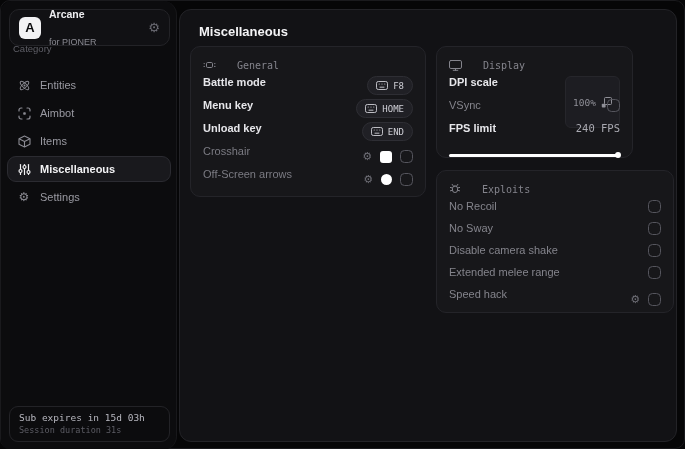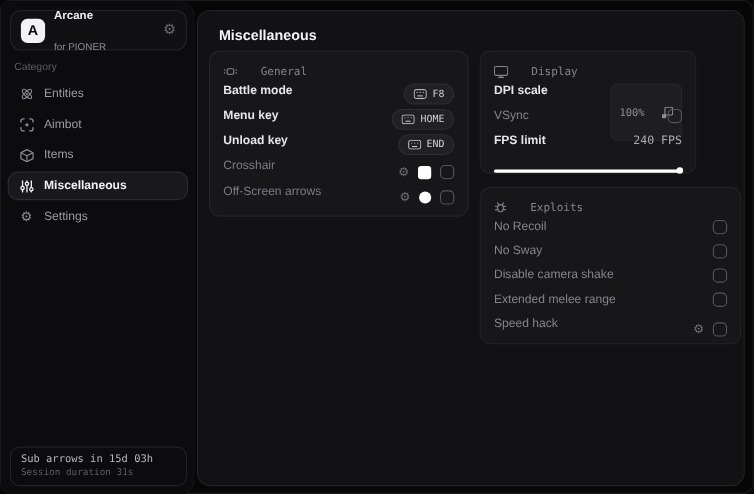--- a/index.html
+++ b/index.html
@@ -12,21 +12,21 @@
   .sidebar{position:absolute;left:0;top:0;width:176px;height:449px;background:#0c0c0e;
     border-right:1px solid #18181b;border-radius:10px 14px 14px 10px;box-sizing:border-box;}
   .brand-card{position:absolute;left:8px;top:8px;width:161px;height:37px;border:1px solid #232327;
     border-radius:10px;background:#111114;display:flex;align-items:center;gap:8px;padding:0 9px;
     box-sizing:border-box;}
   .logo{width:22px;height:22px;background:#f2f2f4;border-radius:6px;color:#0b0b0d;font-weight:bold;
     font-size:13px;display:flex;align-items:center;justify-content:center;flex:0 0 auto;}
   .brand-name{font-size:10.5px;font-weight:700;color:#ededf0;line-height:12px;}
   .brand-sub{font-size:9px;color:#8a8a92;line-height:11px;margin-top:17px;}
   .brand-gear{margin-left:auto;color:#6b6b73;font-size:13px;line-height:13px;cursor:pointer;}
-  .category-label{position:absolute;left:12px;top:55px;font-size:9.5px;color:#5f5f67;}
+  .category-label{position:absolute;left:12px;top:42px;font-size:9.5px;color:#5f5f67;}
   .nav{position:absolute;left:6px;top:71px;width:164px;}
   .nav-item{height:26px;display:flex;align-items:center;gap:9px;padding:0 9px;border-radius:9px;
     color:#9a9aa2;font-size:11px;border:1px solid transparent;box-sizing:border-box;cursor:pointer;}
   .nav-item + .nav-item{margin-top:2px;}
   .nav-item.selected{background:#19191d;border-color:#2b2b31;color:#f2f2f4;font-weight:600;}
   .nav-icon{width:14px;height:14px;display:flex;align-items:center;justify-content:center;color:#8b8b93;}
   .nav-item.selected .nav-icon{color:#f2f2f4;}
   .footer-card{position:absolute;left:8px;top:405px;width:161px;height:36px;border:1px solid #232327;
     border-radius:9px;box-sizing:border-box;padding:5px 9px;}
   .sub-line1{font-family:"DejaVu Sans Mono",monospace;font-size:9.5px;color:#b7b7bf;}
@@ -51,21 +51,21 @@
   .dimmer{color:#7b7b83;font-weight:400;}
   .key-pill{display:inline-flex;align-items:center;gap:5px;height:17px;padding:0 8px;background:#202025;
     border:1px solid #2e2e34;border-radius:10px;font-family:"DejaVu Sans Mono",monospace;font-size:9px;
     color:#cfcfd6;cursor:pointer;}
   .ctrl-group{display:flex;align-items:center;gap:8px;}
   .gear-glyph{color:#6f6f77;font-size:11px;line-height:11px;cursor:pointer;}
   .swatch-square{width:12px;height:12px;background:#ffffff;border-radius:3px;cursor:pointer;}
   .swatch-circle{width:11px;height:11px;background:#ffffff;border-radius:50%;cursor:pointer;}
   .checkbox{width:13px;height:13px;border:1.5px solid #55555d;border-radius:4.5px;box-sizing:border-box;
     cursor:pointer;flex:0 0 auto;}
-  .dpi-pill{display:inline-flex;align-items:center;gap:15px;height:18px;padding:16px 7px;background:#1d1d22;
+  .dpi-pill{display:inline-flex;align-items:center;gap:5px;height:18px;padding:16px 7px;background:#1d1d22;
     border:1px solid #26262b;border-radius:6px;font-family:"DejaVu Sans Mono",monospace;font-size:9.5px;
     color:#8f8f97;cursor:pointer;}
   .fps-value{font-family:"DejaVu Sans Mono",monospace;font-size:10.5px;color:#aaaab2;}
   .slider{position:relative;height:8px;margin-top:6px;cursor:pointer;}
   .slider-track{position:absolute;left:0;right:0;top:2.5px;height:3px;border-radius:2px;background:#2a2a2f;}
   .slider-fill{position:absolute;left:0;top:2.5px;height:3px;border-radius:2px;background:#ffffff;width:100%;}
   .slider-handle{position:absolute;right:-1px;top:1px;width:6px;height:6px;background:#ffffff;border-radius:50%;}
   svg{display:block;}
 </style>
 </head>
@@ -134,21 +134,21 @@
         </span>
         <span>Miscellaneous</span>
       </div>
       <div class="nav-item">
         <span class="nav-icon uni" style="font-size:12px;">⚙</span>
         <span>Settings</span>
       </div>
     </nav>
 
     <div class="footer-card">
-      <div class="sub-line1">Sub arrows in 15d 03h</div>
+      <div class="sub-line1">Sub expires in 15d 03h</div>
       <div class="sub-line2">Session duration 31s</div>
     </div>
   </aside>
 
   <main class="main-card">
     <h1 class="page-title">Miscellaneous</h1>
 
     <section class="panel panel-general">
       <div class="panel-header">
         <span>

